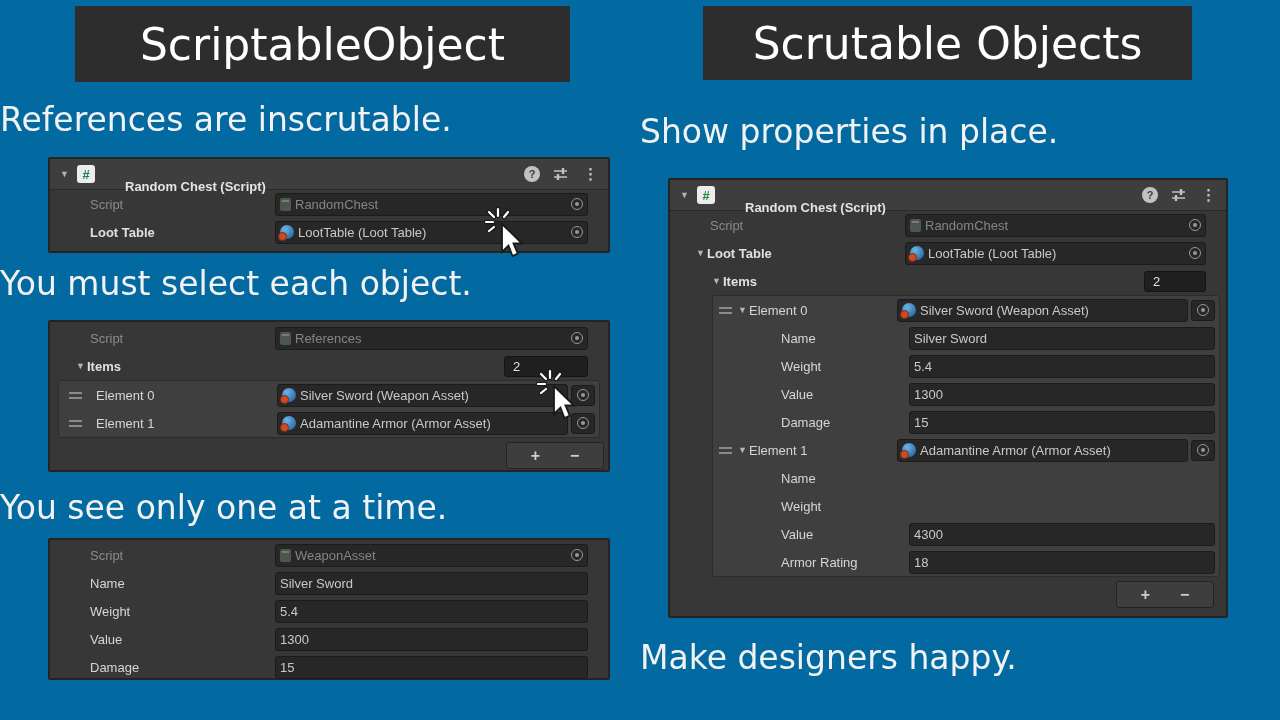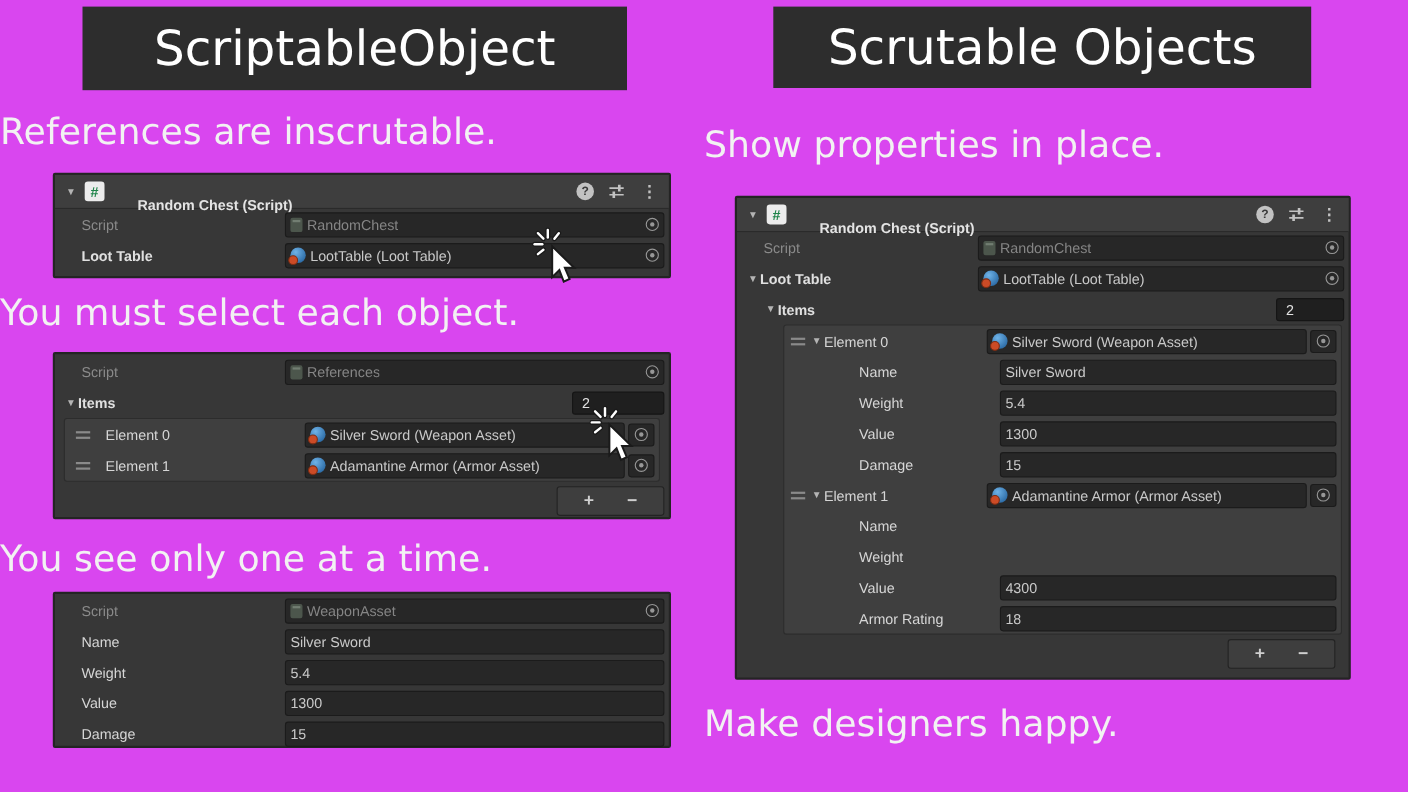--- a/index.html
+++ b/index.html
@@ -1,16 +1,16 @@
 <!DOCTYPE html>
 <html><head>
 <meta charset="utf-8">
 <style>
   html,body{margin:0;padding:0;background:#6c8393;}
-  .stage{position:relative;width:1280px;height:720px;background:#d946ef;overflow:hidden;
+  .stage{position:relative;width:1280px;height:720px;background:#0369a1;overflow:hidden;
          font-family:"Liberation Sans",sans-serif;}
   .title-box{position:absolute;background:#2d2d2d;color:#ffffff;
              font-family:"DejaVu Sans",sans-serif;font-size:44px;
              display:flex;align-items:center;justify-content:center;}
   .caption{position:absolute;color:#f2f2f2;font-family:"DejaVu Sans",sans-serif;
            font-size:33px;text-align:left;white-space:nowrap;}
   
   .panel{position:absolute;background:#373737;border:2px solid #242424;border-radius:2px;
          box-sizing:border-box;font-size:13px;color:#d6d6d6;}
   .phead{height:30px;background:#3e3e3e;border-bottom:1px solid #2a2a2a;
@@ -18,21 +18,21 @@
   .ptitle{font-weight:bold;color:#e4e4e4;margin-left:24px;margin-top:24px;}
   .hspace{flex:1;}
   .fold{color:#b4b4b4;font-size:9px;width:13px;flex:none;text-align:center;line-height:1;}
   .cs-badge{width:18px;height:18px;background:#ececec;border-radius:3px;color:#1e8449;
             font-weight:bold;font-size:13px;display:flex;align-items:center;justify-content:center;flex:none;}
   .help-ic{width:16px;height:16px;border-radius:50%;background:#c2c2c2;color:#3a3a3a;
            font-size:11px;font-weight:bold;display:flex;align-items:center;justify-content:center;}
   .kebab-ic{color:#c2c2c2;font-size:15px;font-weight:bold;padding:0 2px;}
   .hicons{display:flex;align-items:center;gap:13px;}
   
-  .row{display:flex;align-items:center;height:28px;padding:0 4px;}
+  .row{display:flex;align-items:center;height:28px;padding:0 20px;}
   .lblwrap{width:205px;flex:none;display:flex;align-items:center;box-sizing:border-box;}
   .rp .row > .lblwrap{width:215px;}
   .lbl{font-size:13px;color:#d6d6d6;white-space:nowrap;}
   .lbl.bold{font-weight:bold;color:#e0e0e0;}
   .lbl.dim{color:#8a8a8a;}
   .pl24{padding-left:20px;}
   .pl8{padding-left:4px;}
   .field{display:flex;align-items:center;background:#272727;border:1px solid #1b1b1b;border-radius:3px;
          height:21px;flex:1;min-width:0;padding:0 4px;gap:4px;color:#c9c9c9;white-space:nowrap;overflow:hidden;}
   .field.dim{color:#858585;}

